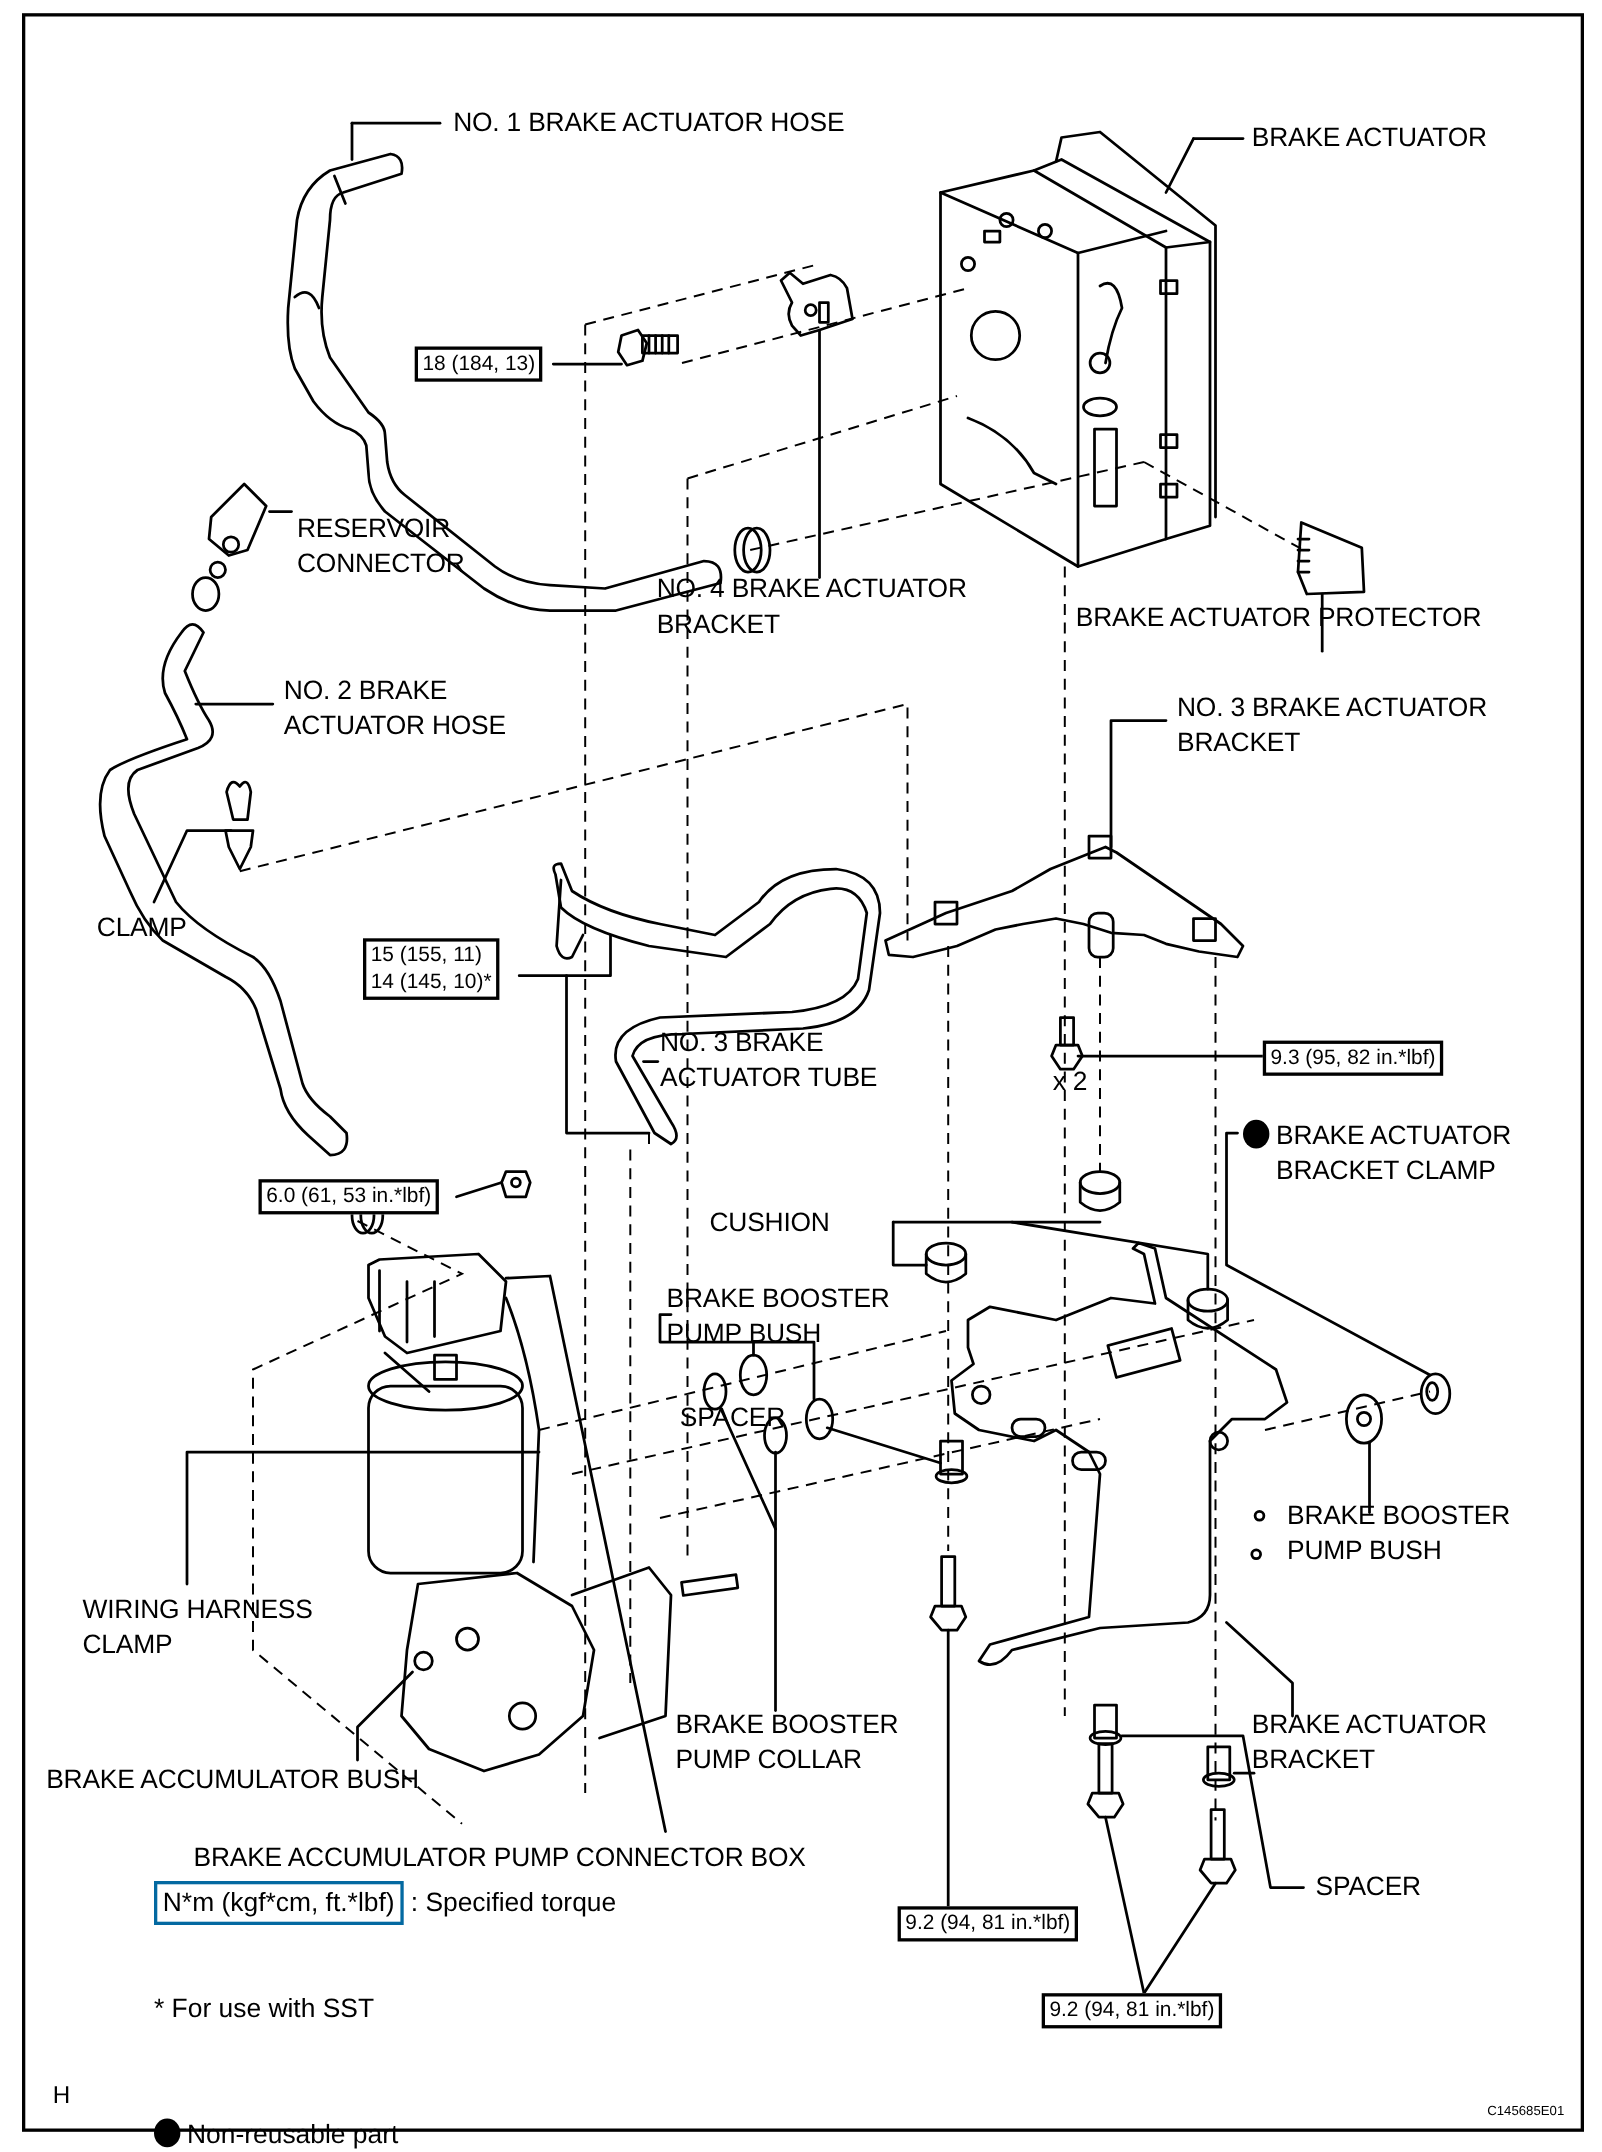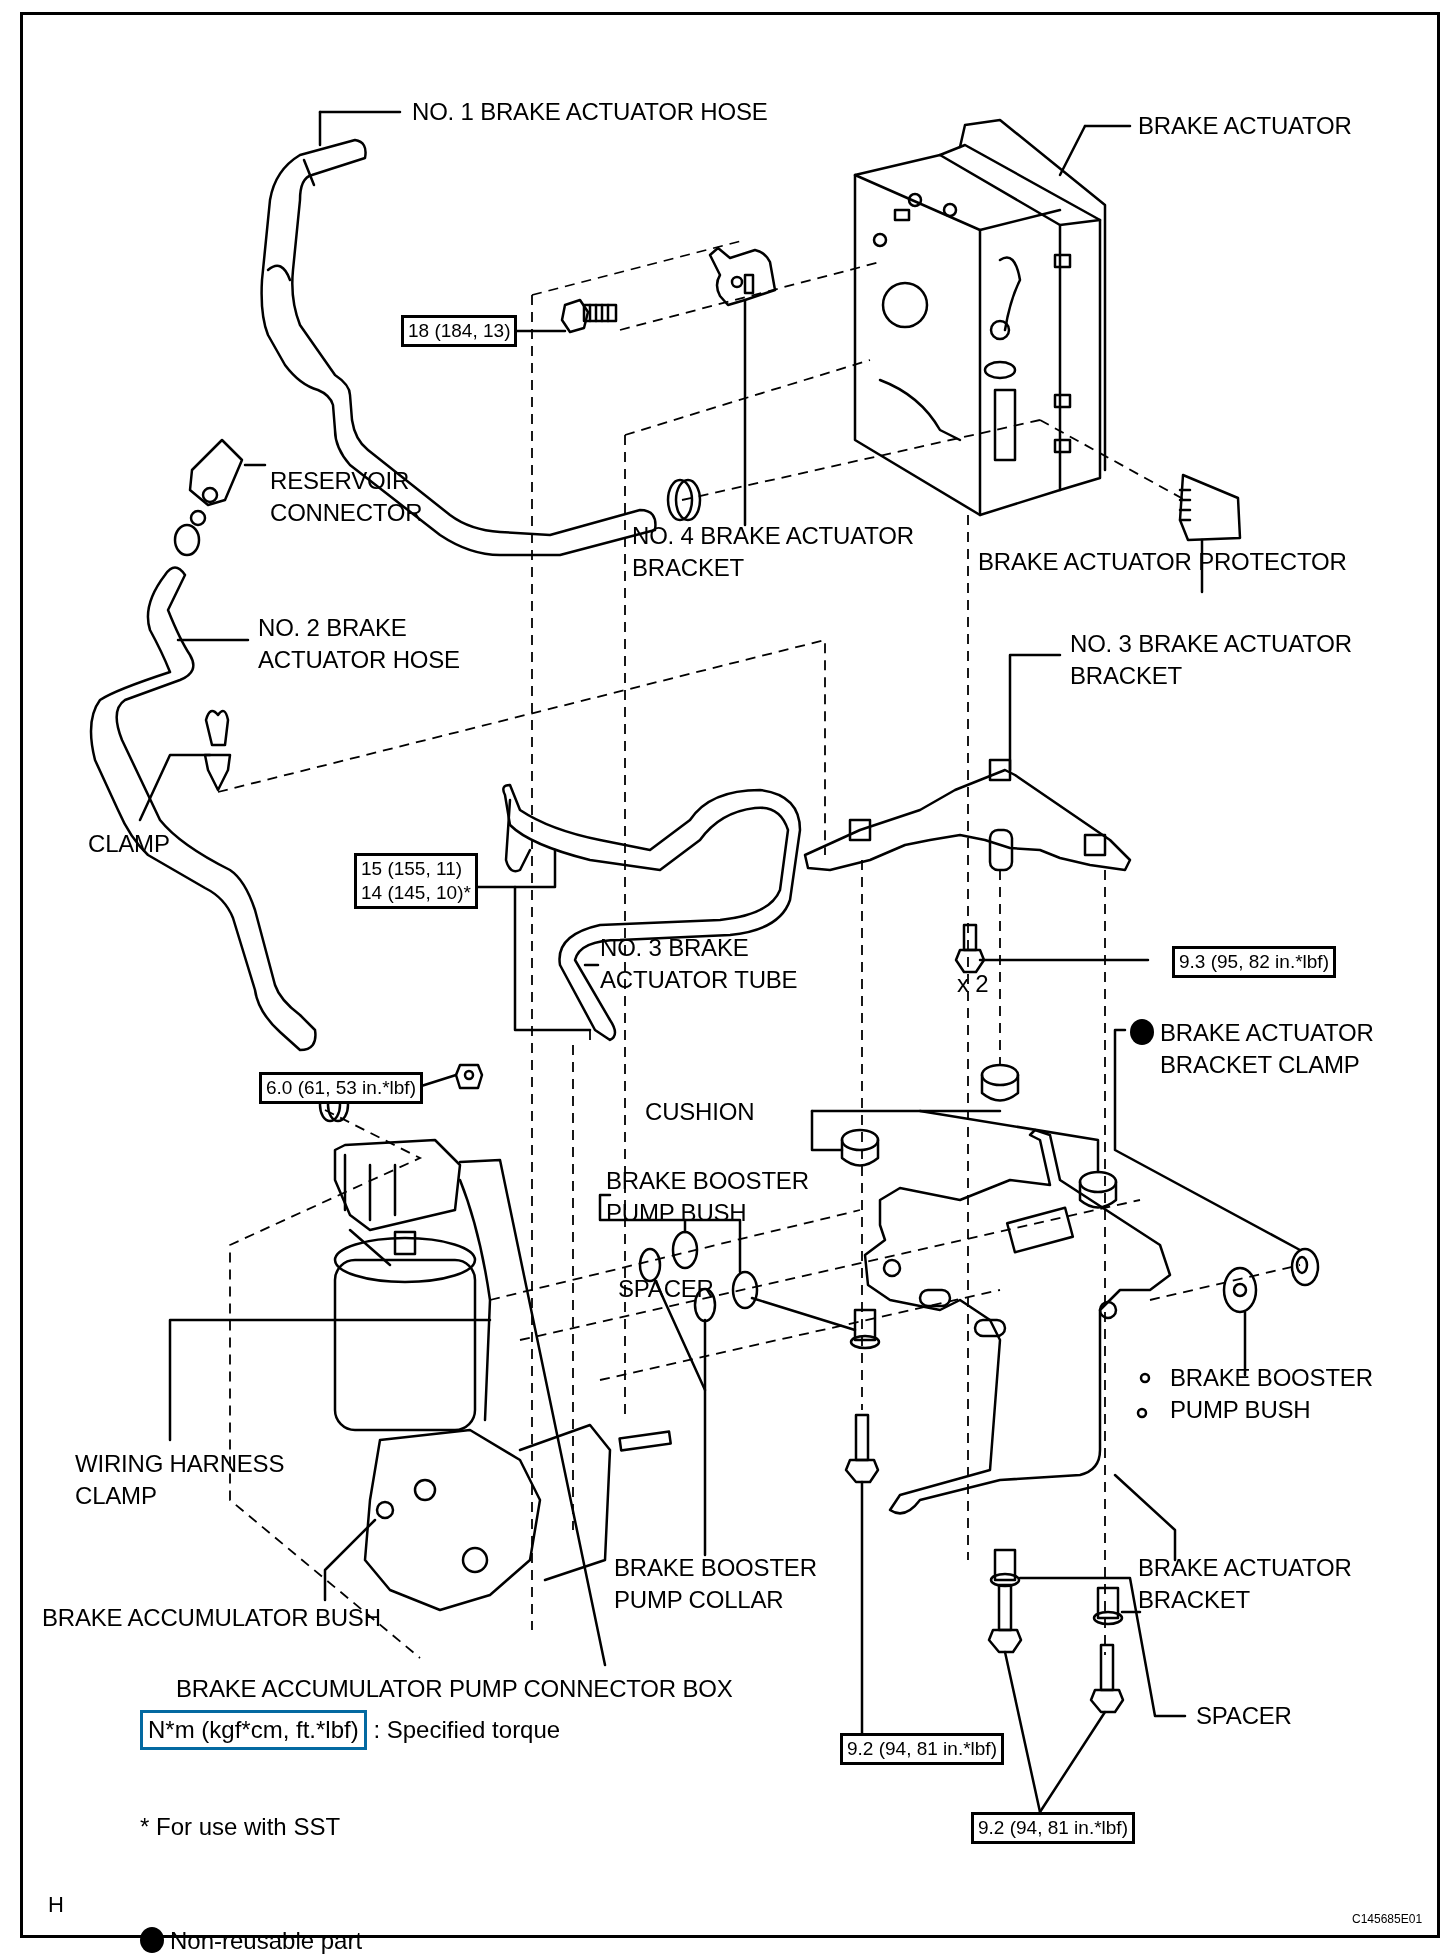--- a/index.html
+++ b/index.html
@@ -4,21 +4,21 @@
 <style>
   html, body { margin: 0; padding: 0; background: #ffffff; }
   body { width: 1456px; height: 1956px; position: relative; overflow: hidden;
          font-family: "Liberation Sans", "DejaVu Sans", sans-serif; color: #000; }
   #frame { position: absolute; left: 20px; top: 12px; width: 1420px; height: 1926px;
            border: 3px solid #000; box-sizing: border-box; }
   svg#art { position: absolute; left: 0; top: 0; width: 1456px; height: 1956px; }
   .lbl { position: absolute; font-size: 24px; line-height: 32px; white-space: nowrap;
          letter-spacing: -0.2px; }
   .torque { position: absolute; border: 3px solid #000; background: #fff;
-            font-size: 19px; line-height: 24px; padding: 1px 4px; white-space: nowrap; margin-left: 24px; }
+            font-size: 19px; line-height: 24px; padding: 1px 4px; white-space: nowrap; }
   .legend-text { position: absolute; font-size: 24px; line-height: 30px; white-space: nowrap; }
   .dot { display: inline-block; width: 24px; height: 26px; border-radius: 50%;
          background: #000; vertical-align: -4px; margin-right: 6px; }
   .code { position: absolute; font-size: 12px; white-space: nowrap; }
   .sheet { position: absolute; font-size: 22px; }
 </style>
 </head>
 <body>
 
 <div id="frame"></div>
@@ -253,21 +253,21 @@
   </g>
 </svg>
 
 <div class="lbl" style="left:412px;top:96px">NO. 1 BRAKE ACTUATOR HOSE</div>
 <div class="lbl" style="left:1138px;top:110px">BRAKE ACTUATOR</div>
 
 <div class="lbl" style="left:270px;top:465px">
   <div>RESERVOIR</div>
   <div>CONNECTOR</div>
 </div>
-<div class="lbl" style="left:632px;top:520px">
+<div class="lbl" style="left:597px;top:520px">
   <div>NO. 4 BRAKE ACTUATOR</div>
   <div>BRACKET</div>
 </div>
 <div class="lbl" style="left:978px;top:546px">BRAKE ACTUATOR PROTECTOR</div>
 
 <div class="lbl" style="left:258px;top:612px">
   <div>NO. 2 BRAKE</div>
   <div>ACTUATOR HOSE</div>
 </div>
 <div class="lbl" style="left:1070px;top:628px">

